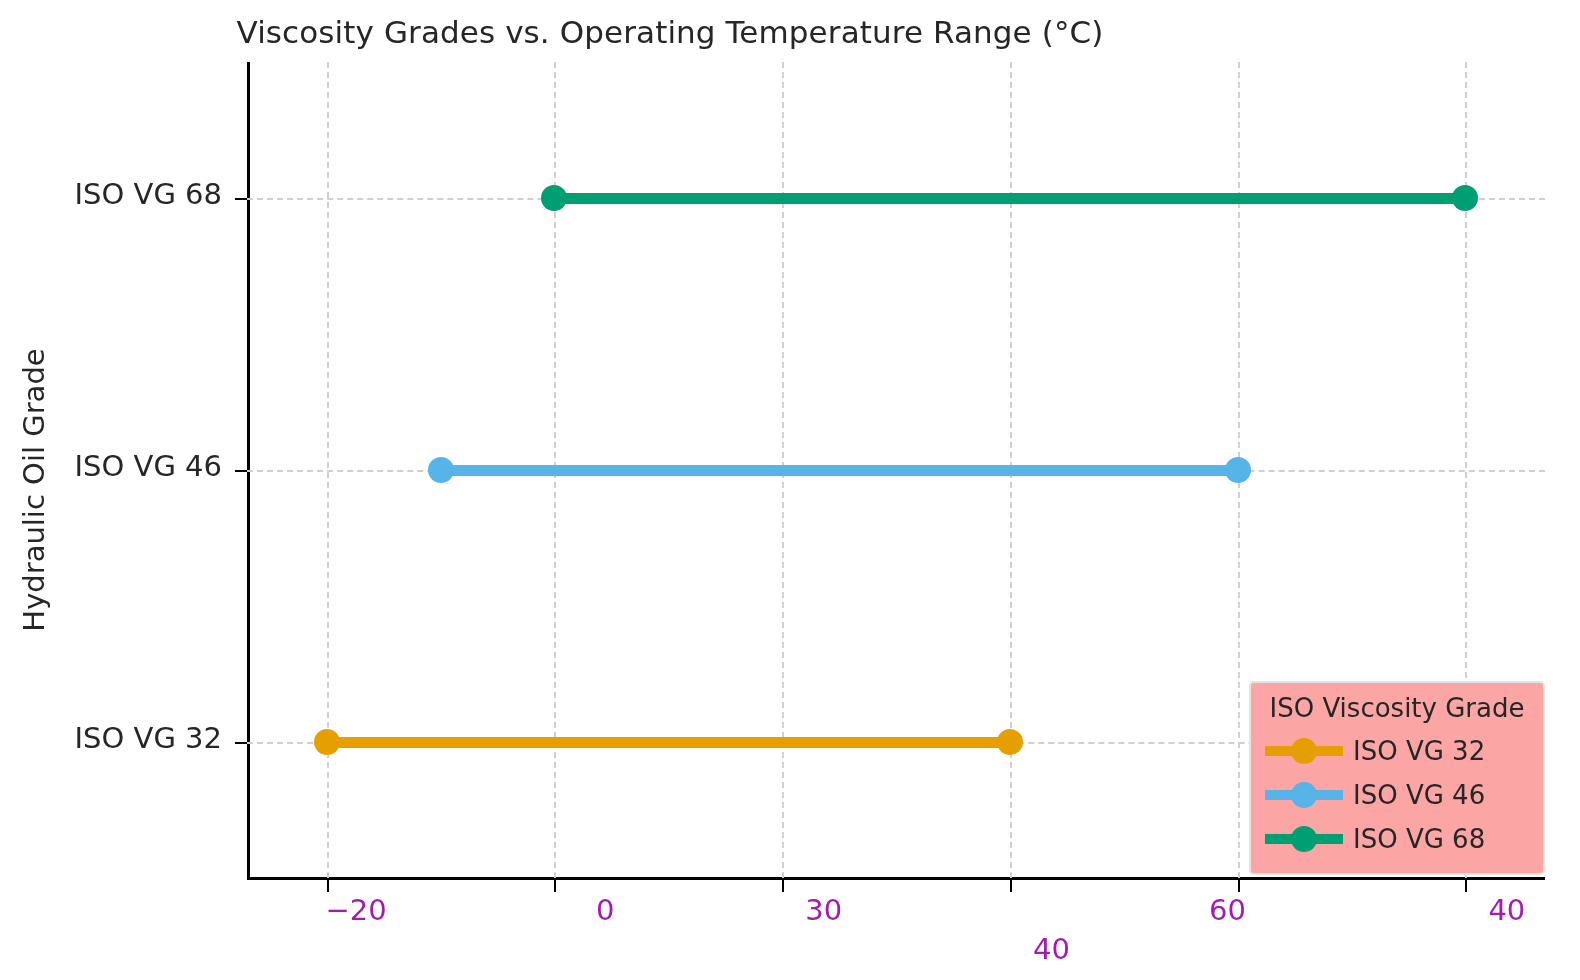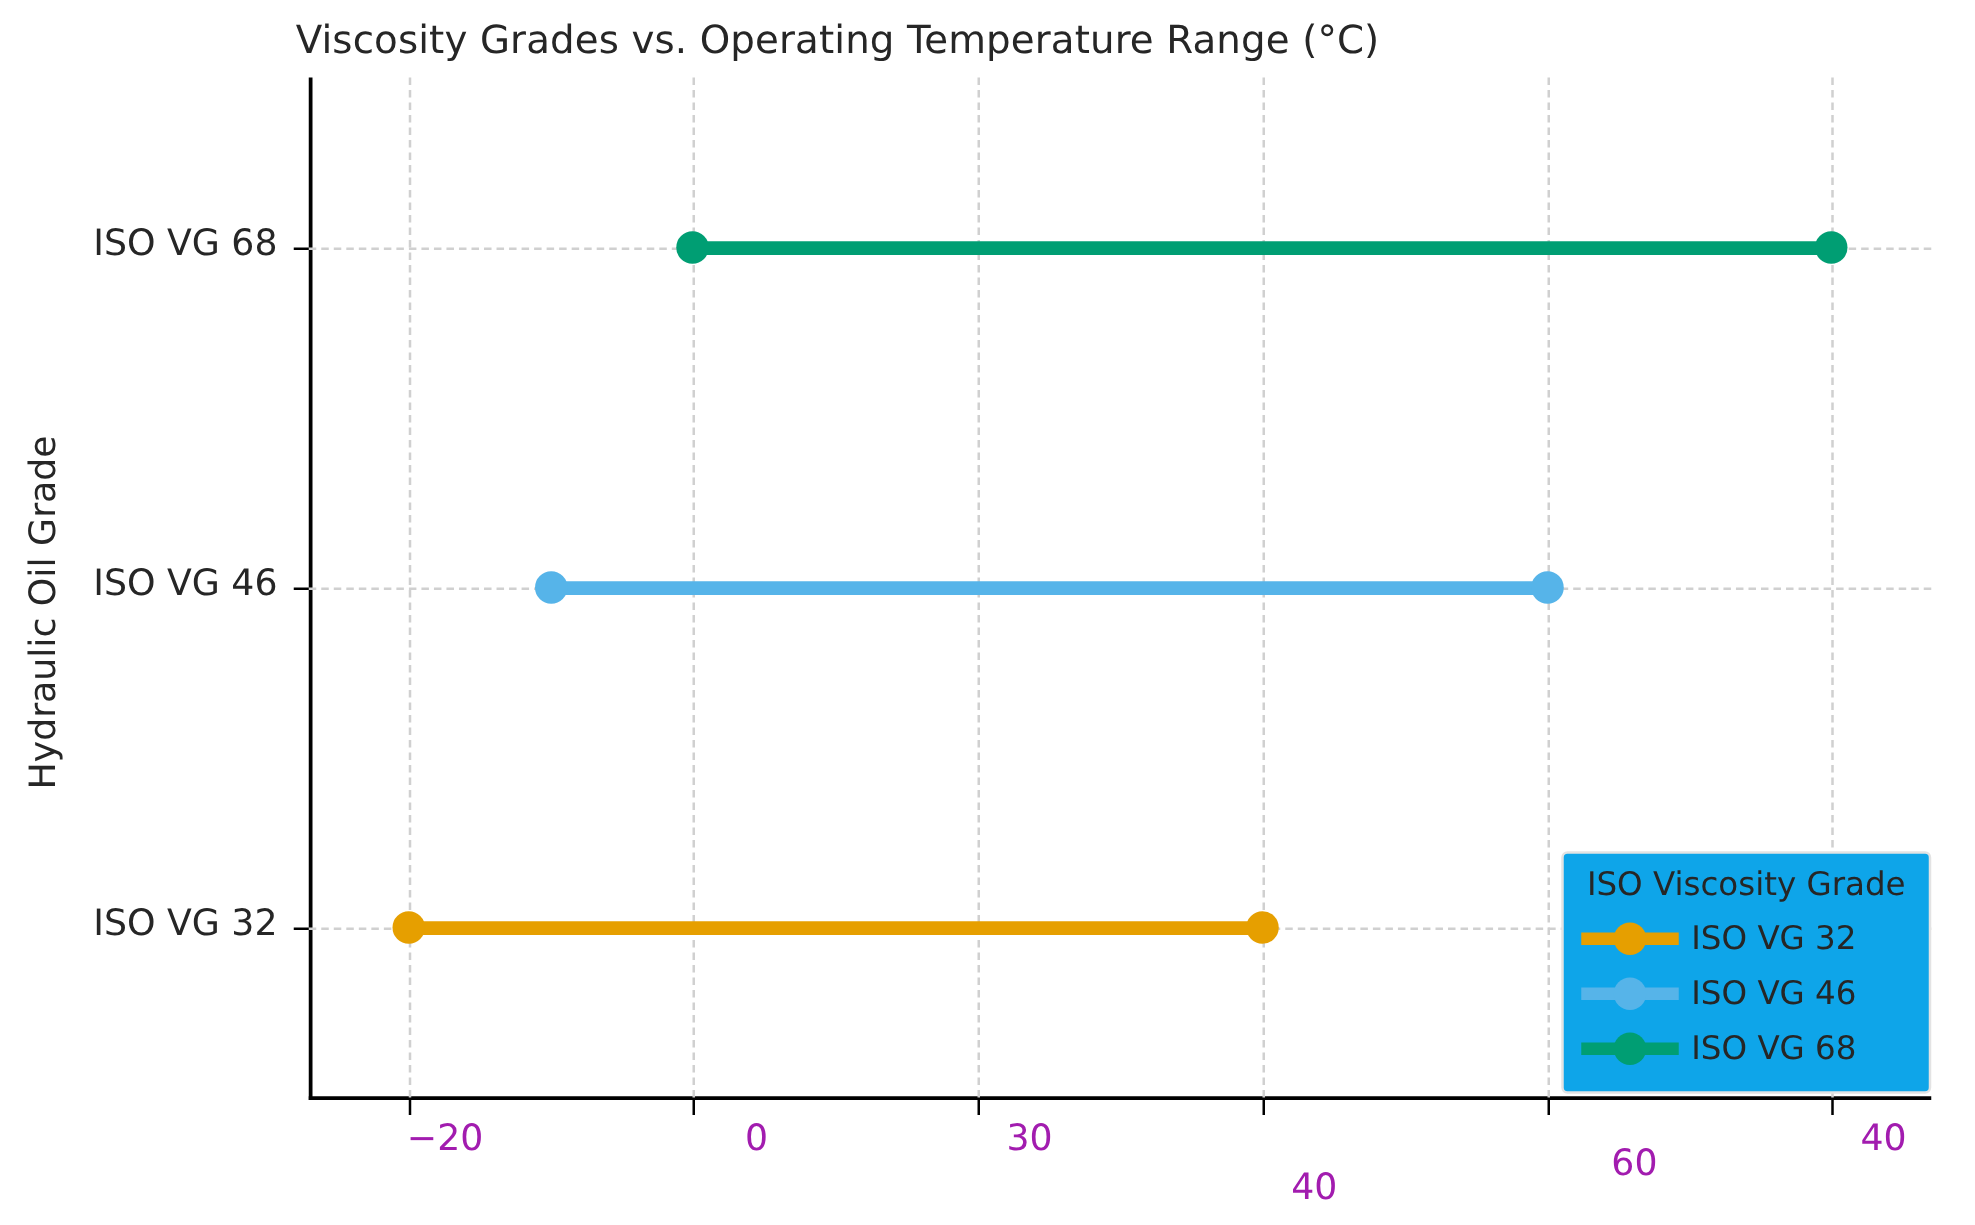--- a/index.html
+++ b/index.html
@@ -151,21 +151,21 @@
     border-radius: 50%;
   }
 
   
   #legend {
     position: absolute;
     left: 1249px;
     top: 681px;
     width: 296px;
     box-sizing: border-box;
-    background: #0ea5e9;
+    background: #fca5a5;
     border: 2px solid #e3e3e3;
     border-radius: 5px;
     padding: 10px 14px 12px 14px;
   }
   #legend-title {
     font-size: 26px;
     color: #262626;
     text-align: center;
     white-space: nowrap;
     margin-bottom: 6px;
@@ -245,21 +245,21 @@
   <div id="xticks">
       <div class="xtick-mark" style="left: 326.702px;"></div>
       <div class="xtick-label" style="left: 326.702px;">−20</div>
       <div class="xtick-mark" style="left: 554.421px;"></div>
       <div class="xtick-label" style="left: 554.421px;">0</div>
       <div class="xtick-mark" style="left: 782.14px;"></div>
       <div class="xtick-label" style="left: 782.14px;">30</div>
       <div class="xtick-mark" style="left: 1009.86px;"></div>
       <div class="xtick-label" style="left: 1009.86px; margin-top: 39px;">40</div>
       <div class="xtick-mark" style="left: 1237.58px;"></div>
-      <div class="xtick-label" style="left: 1266px; margin-top: 20px;">60</div>
+      <div class="xtick-label" style="left: 1186px;">60</div>
       <div class="xtick-mark" style="left: 1465.3px;"></div>
       <div class="xtick-label" style="left: 1465.3px;">40</div>
     </div>
   <div id="yticks">
       <div class="ytick-mark" style="top: 198px;"></div>
       <div class="ytick-label" style="top: 177px;">ISO VG 68</div>
       <div class="ytick-mark" style="top: 470px;"></div>
       <div class="ytick-label" style="top: 449px;">ISO VG 46</div>
       <div class="ytick-mark" style="top: 742px;"></div>
       <div class="ytick-label" style="top: 721px;">ISO VG 32</div>

